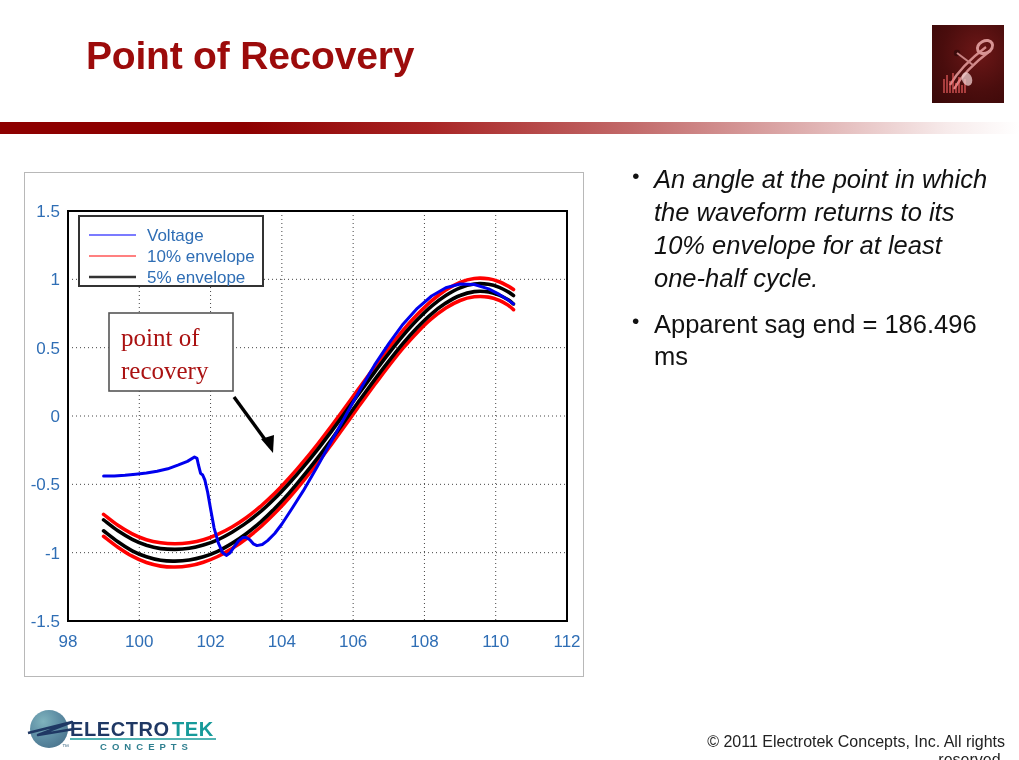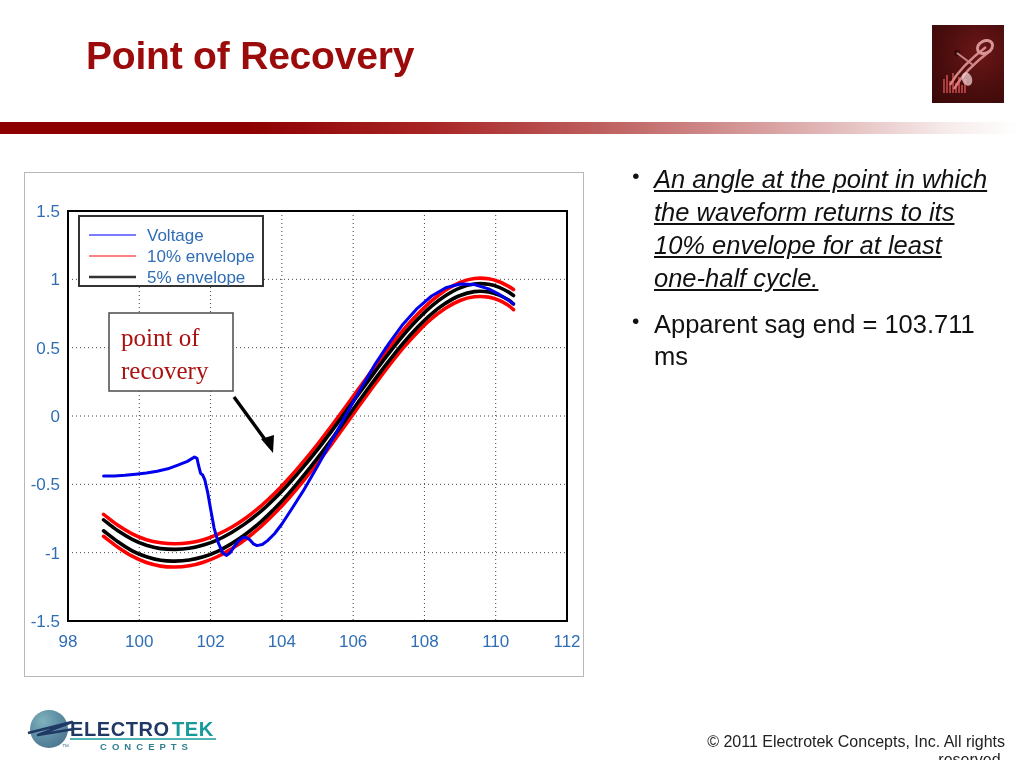--- a/index.html
+++ b/index.html
@@ -79,21 +79,21 @@
     color: #111111;
   }
   .bullet::before {
     content: "\2022";
     position: absolute;
     left: 2px;
     top: -1px;
     font-size: 21px;
     color: #111111;
   }
-  .bullet.italic { font-style: italic; text-decoration: underline; }
+  .bullet.italic { font-style: italic; }
   .bullet.no-dot { padding-left: 56px; }
   .bullet.no-dot::before { content: ""; }
 
   
   #footer-logo {
     position: absolute;
     left: 22px;
     top: 706px;
     width: 200px;
     height: 46px;
@@ -203,21 +203,21 @@
       <text id="anno-l1" x="96" y="173" font-family="'Liberation Serif', serif" font-size="25" fill="#aa1111">point of</text>
       <text id="anno-l2" x="96" y="206" font-family="'Liberation Serif', serif" font-size="25" fill="#aa1111">recovery</text>
       <path d="M209 224 L244 272" stroke="#000000" stroke-width="3.4" fill="none"></path>
       <path d="M248 280 L236 266 L249 262 Z" fill="#000000"></path>
     </g>
   </svg>
 </div>
 
 <div id="bullets">
   <div class="bullet italic">An angle at the point in which the waveform returns to its 10% envelope for at least one-half cycle.</div>
-  <div class="bullet">Apparent sag end = 103.711 ms</div>
+  <div class="bullet">Apparent sag end = 186.496 ms</div>
 </div>
 
 <div id="footer-logo">
   <svg width="200" height="46" viewBox="0 0 200 46">
     <defs>
       <radialGradient id="orbgrad" cx="35%" cy="30%" r="75%">
         <stop offset="0%" stop-color="#7fb3bd"></stop>
         <stop offset="55%" stop-color="#5f8fa5"></stop>
         <stop offset="100%" stop-color="#4d7790"></stop>
       </radialGradient>

